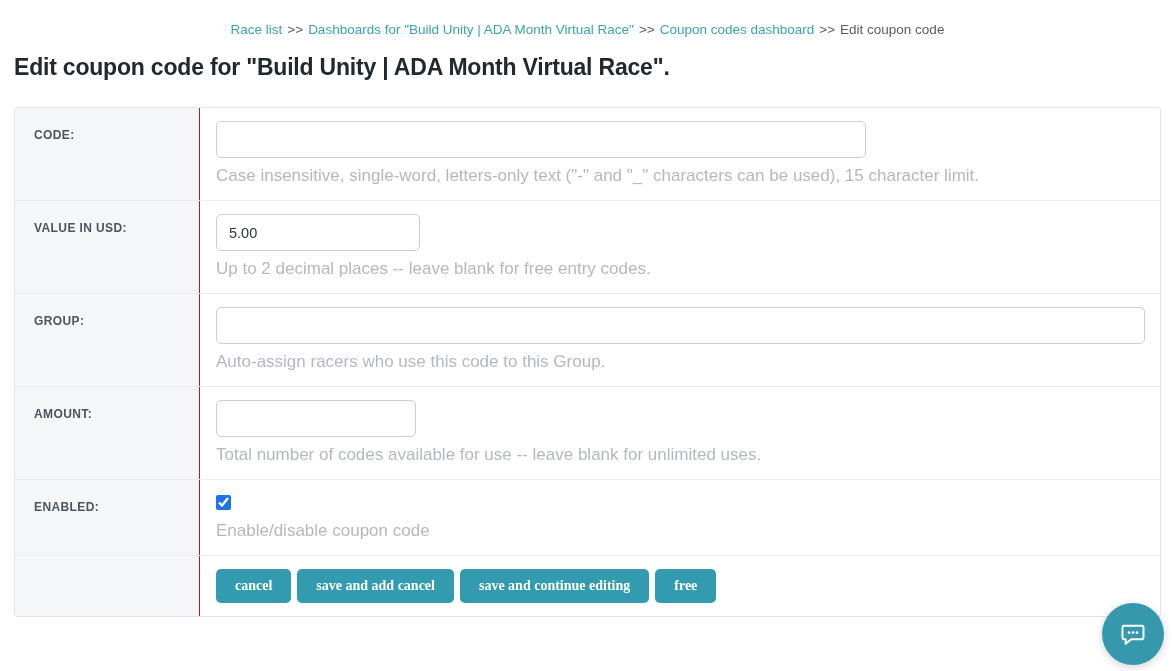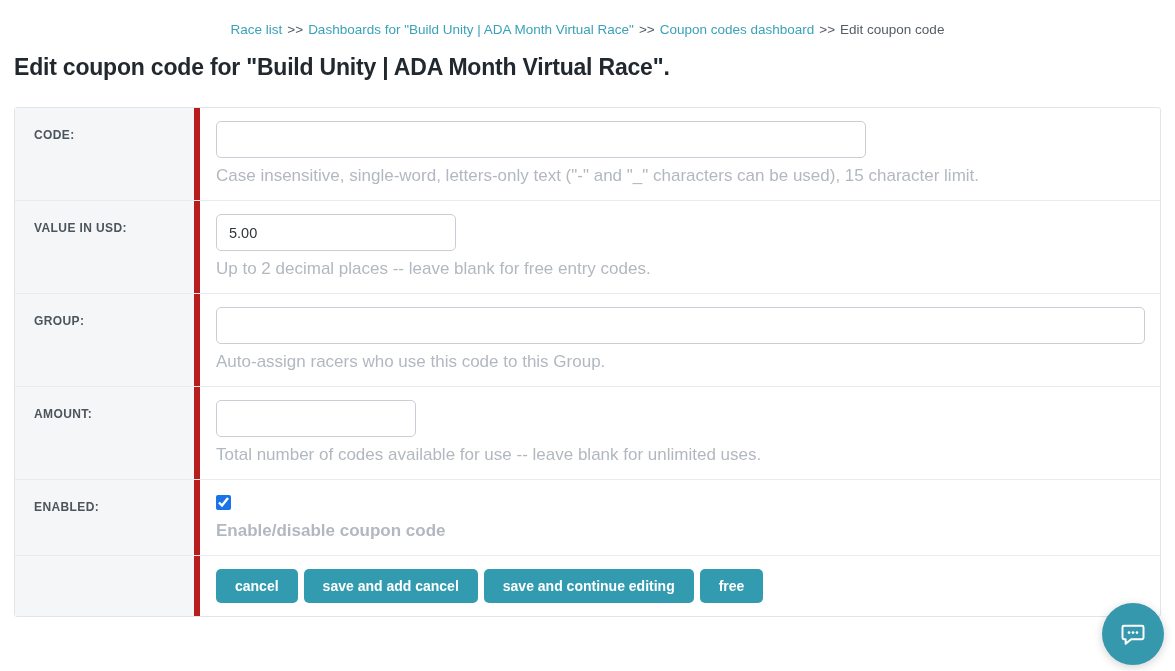--- a/index.html
+++ b/index.html
@@ -51,21 +51,21 @@
   }
   .row{
     display:flex;
     border-top:1px solid var(--row-divider);
   }
   .row:first-child{border-top:none;}
   .label-cell{
     width:185px;
     flex:0 0 185px;
     background:var(--label-bg);
-    border-right:6px solid #b91c1c;
+    border-right:1px solid #b91c1c;
     padding:17px 10px 10px 19px;
   }
   .field-label{
     font-size:12px;
     font-weight:700;
     letter-spacing:.4px;
     color:var(--label-text);
   }
   .content-cell{
     flex:1;
@@ -77,48 +77,48 @@
     border:1px solid var(--input-border);
     border-radius:5px;
     padding:0 12px;
     font-size:14.5px;
     color:var(--input-text);
     font-family:"Liberation Sans","DejaVu Sans",sans-serif;
     background:#fff;
     outline:none;
   }
   .row-code .text-input{width:650px;}
-  .row-value_in_usd .text-input{width:240px;}
+  .row-value_in_usd .text-input{width:204px;}
   .row-amount .text-input{width:200px;}
   .row-group .text-input{width:929px;}
   .help{
     margin-top:8px;
     font-size:17px;
     color:var(--help-text);
   }
   .checkbox-input{
     width:15px;height:15px;
     margin:2px 0 0 0;
     accent-color:var(--checkbox-blue);
   }
-  .row-enabled .help{margin-top:7px;font-weight:bold;}
+  .row-enabled .help{margin-top:7px;}
   
   .buttons-cell{
     display:flex;
     gap:6px;
     align-items:center;
     padding:13px 16px;
   }
   .btn{
     border:none;
     background:var(--accent-teal);
     color:#fff;
     font-weight:700;
     font-size:14px;
-    font-family:Liberation Sans, sans-serif;
+    font-family:Liberation Serif, serif;
     padding:9px 19px;
     border-radius:5px;
     cursor:pointer;
     line-height:16px;
   }
   
   .chat-fab{
     position:absolute;
     right:11px;bottom:6px;
     width:62px;height:62px;

